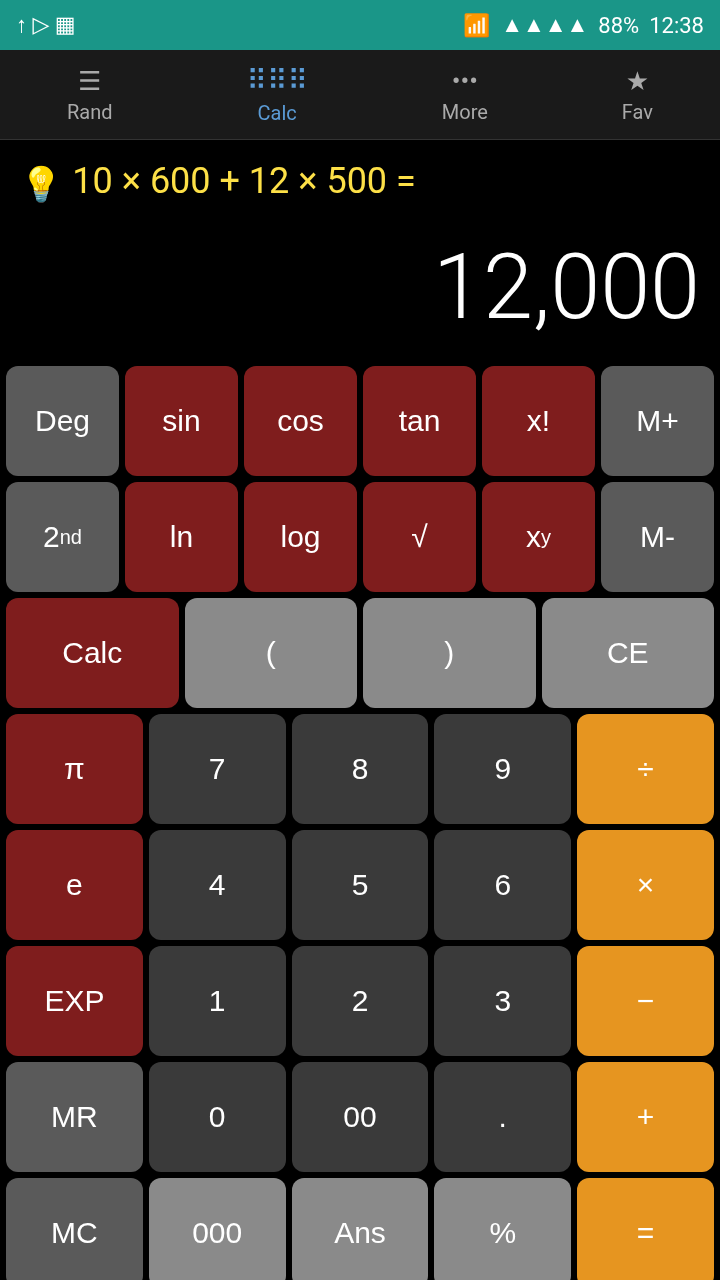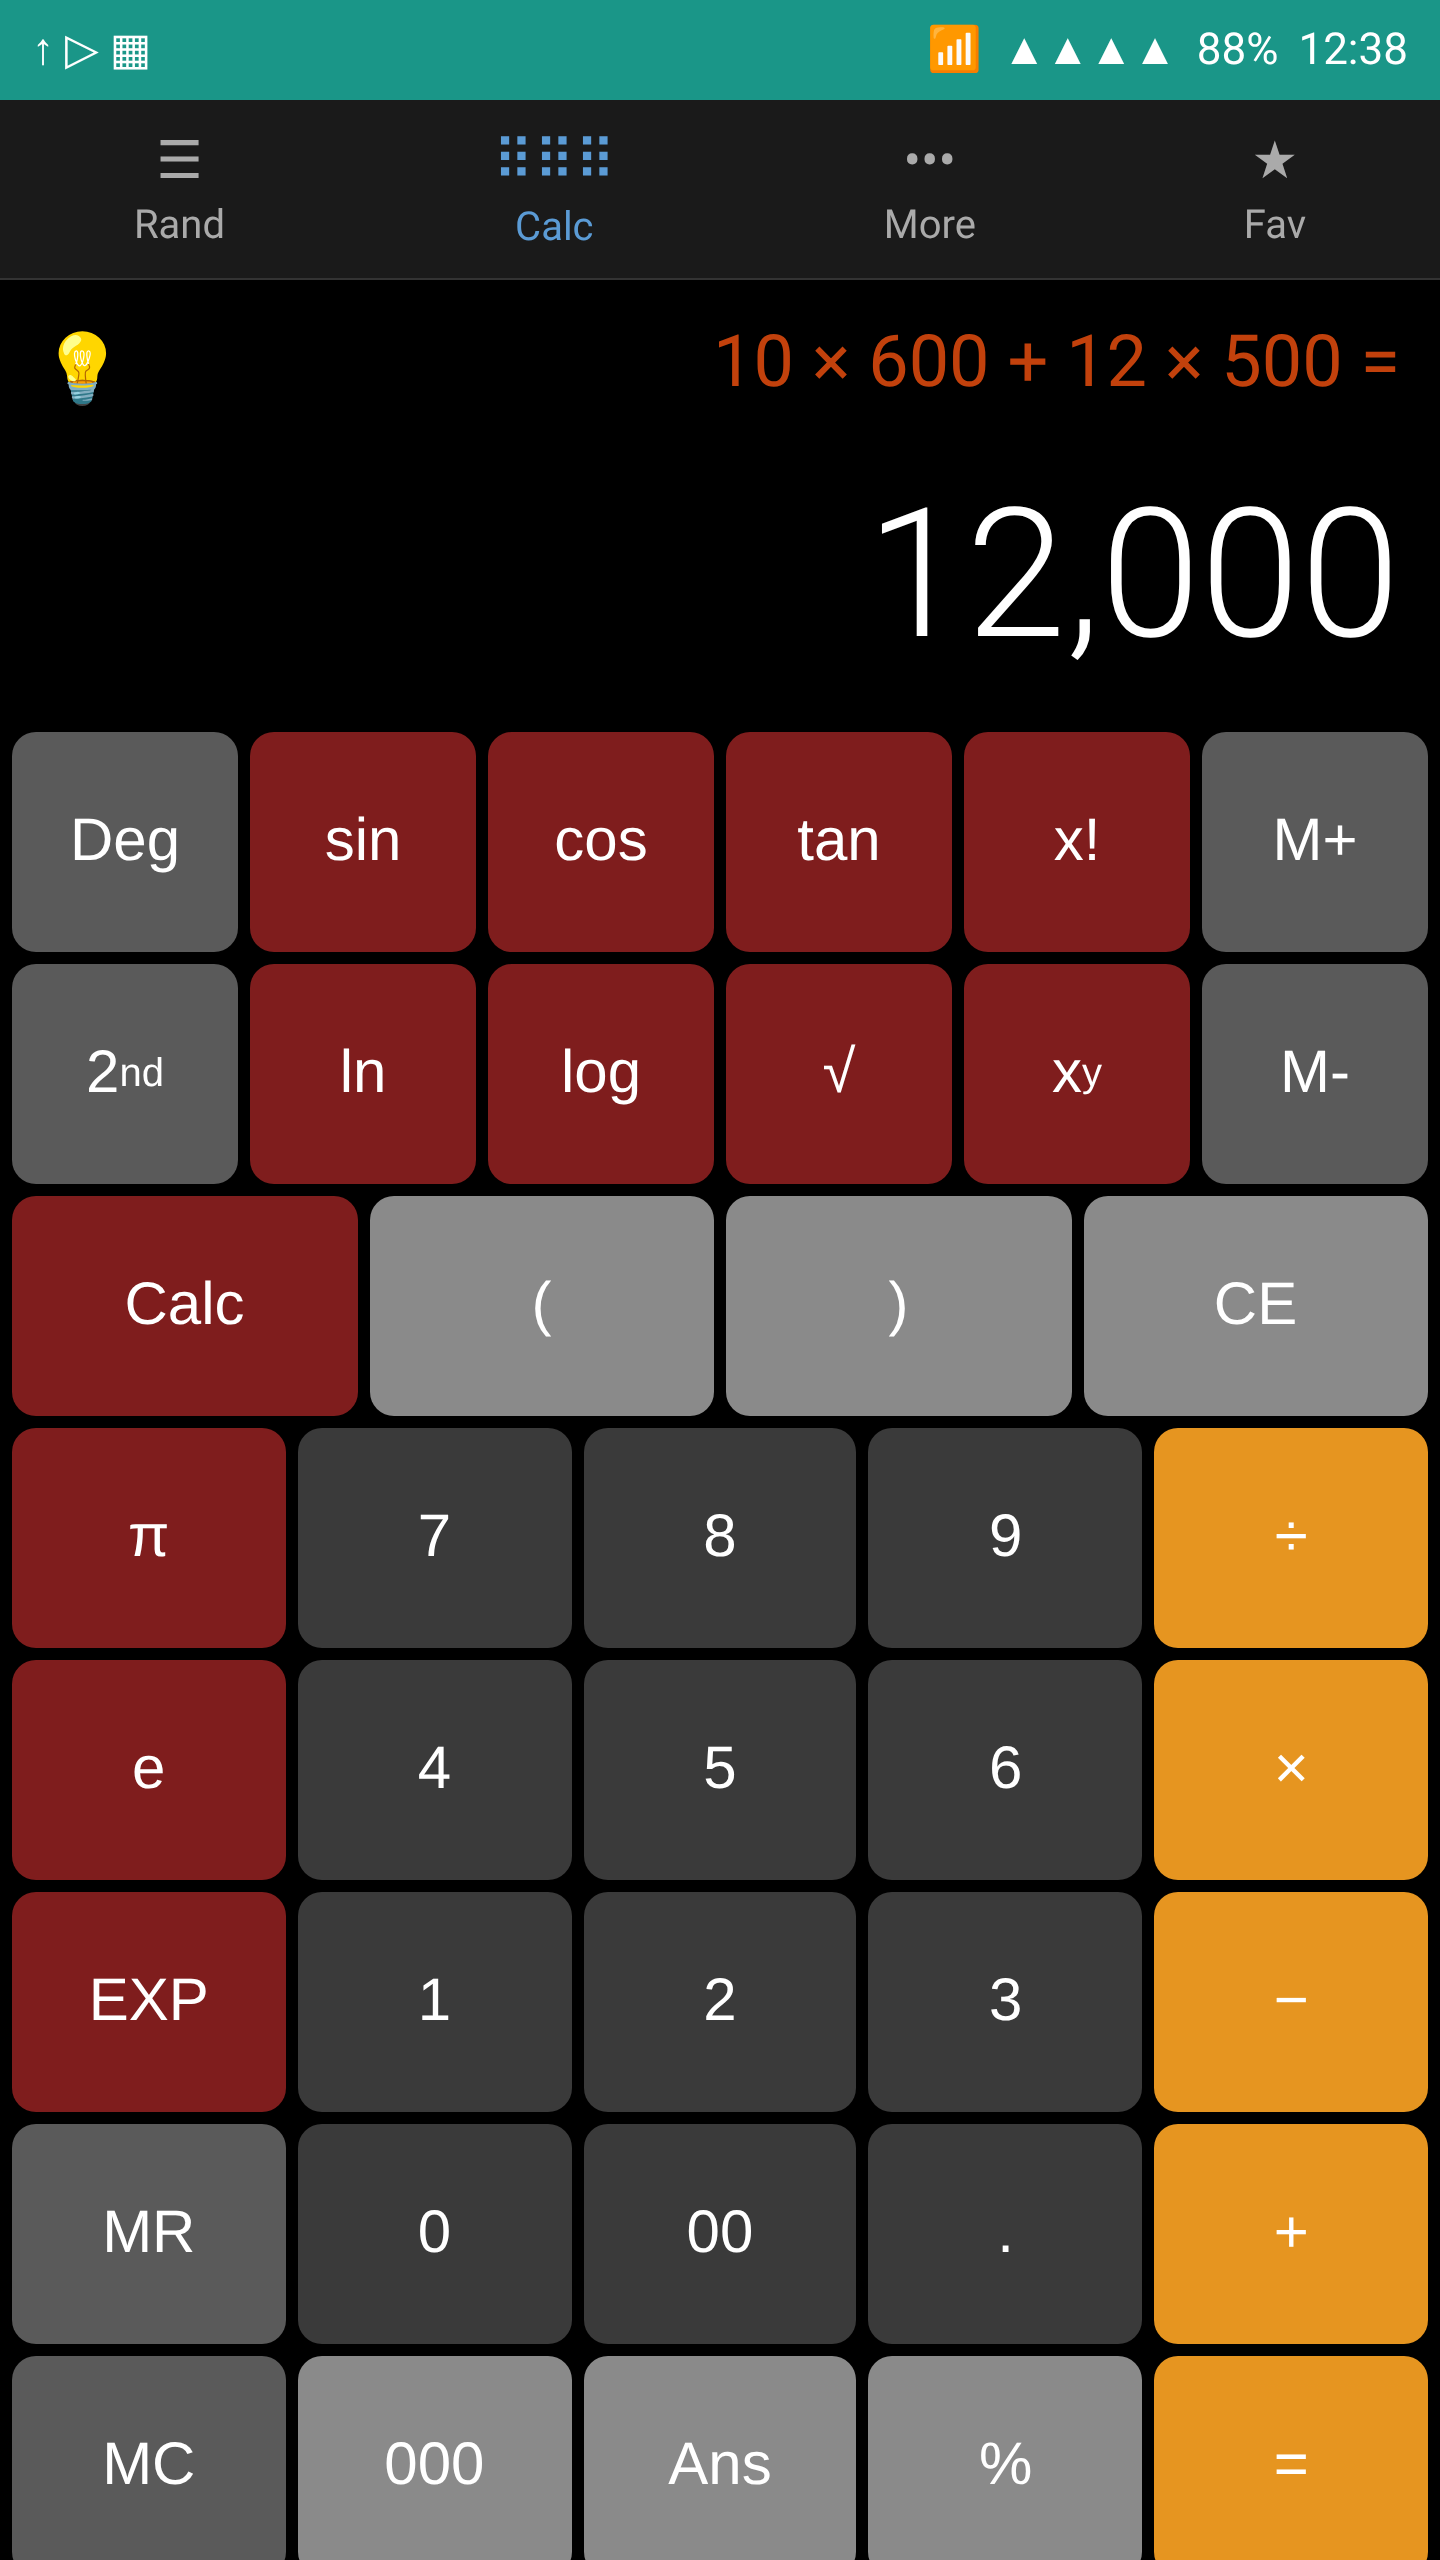--- a/index.html
+++ b/index.html
@@ -64,23 +64,23 @@
       display: flex;
       align-items: flex-start;
     }
     .hint-icon {
       color: #888;
       font-size: 34px;
       margin-top: 4px;
       margin-right: 10px;
     }
     .expression {
-      color: #c2410c;
+      color: #fde047;
       font-size: 36px;
-      text-align: right;
+      text-align: left;
       flex: 1;
       word-break: break-all;
     }
     .result {
       color: white;
       font-size: 90px;
       font-weight: 300;
       text-align: right;
       padding-bottom: 10px;
     }

